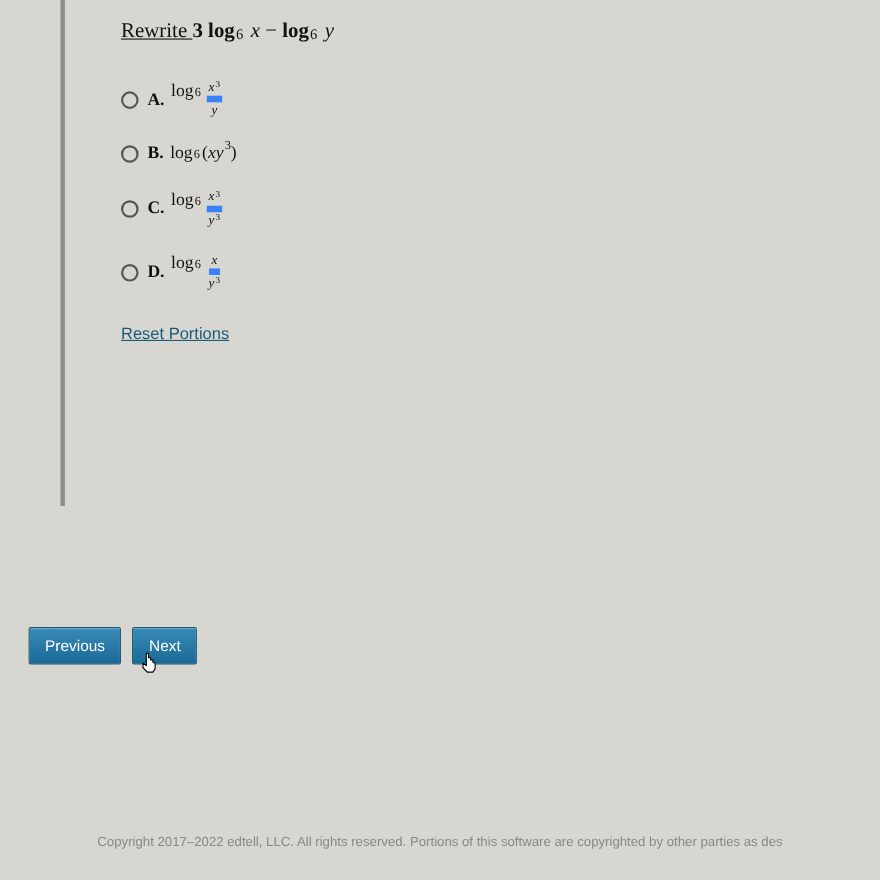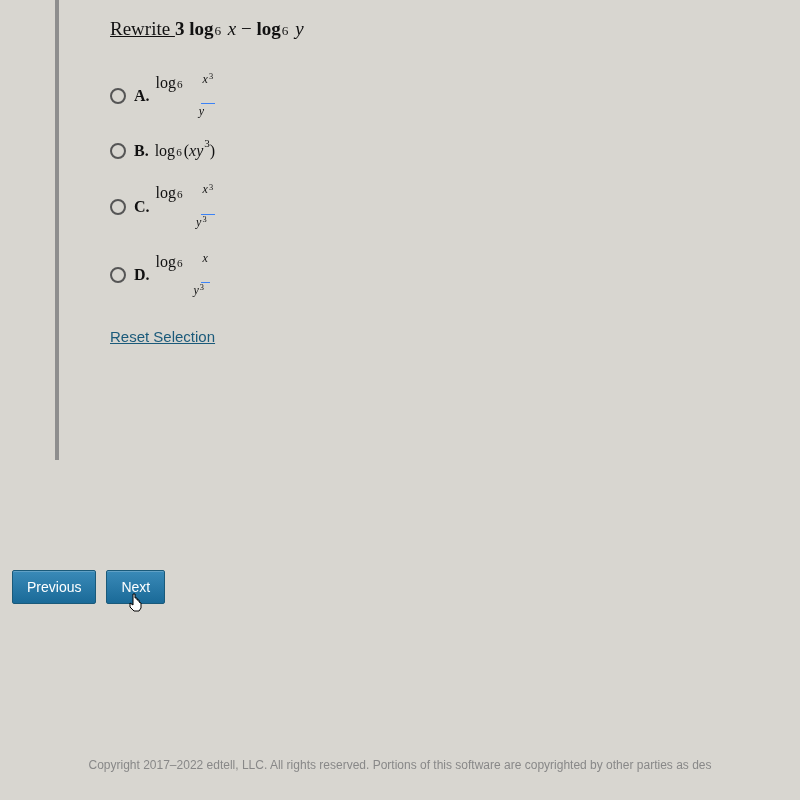--- a/index.html
+++ b/index.html
@@ -88,38 +88,37 @@
       display: inline-flex;
       flex-direction: column;
       align-items: center;
       font-size: 0.75em;
       line-height: 1;
       margin-left: 3px;
       position: relative;
       top: -1px;
     }
     .frac .num {
-      border-bottom: 1px solid #3b82f6;
-      padding: 0 2px 18px 2px;
-      margin-left: 13px;
+      border-bottom: 6px solid #3b82f6;
+      padding: 0 2px 2px 2px;
     }
     .frac .den {
       padding: 1px 2px 0 2px;
     }
     .reset-link {
       color: #1a5a7a;
       text-decoration: underline;
       font-size: 15px;
       cursor: pointer;
       margin-top: 6px;
       display: inline-block;
     }
     .nav-buttons {
       position: absolute;
-      left: 12px;
+      left: 26px;
       top: 570px;
       display: flex;
       gap: 10px;
     }
     .btn {
       background: #2a7aa8;
       background: linear-gradient(#3a8ab8, #1a6a98);
       color: #fff;
       border: 1px solid #1a5a7a;
       padding: 8px 14px;
@@ -219,21 +218,21 @@
             <span class="frac">
               <span class="num"><span class="italic">x</span></span>
               <span class="den"><span class="italic">y</span><span class="sup">3</span></span>
             </span>
           </span>
         </div>
       </div>
 
     </div>
 
-    <a class="reset-link">Reset Selection</a>
+    <a class="reset-link">Reset Portions</a>
 
   </div>
 </div>
 
 <div class="nav-buttons">
   <button class="btn">Previous</button>
   <button class="btn">Next</button>
 </div>
 
 <div class="cursor-icon">

